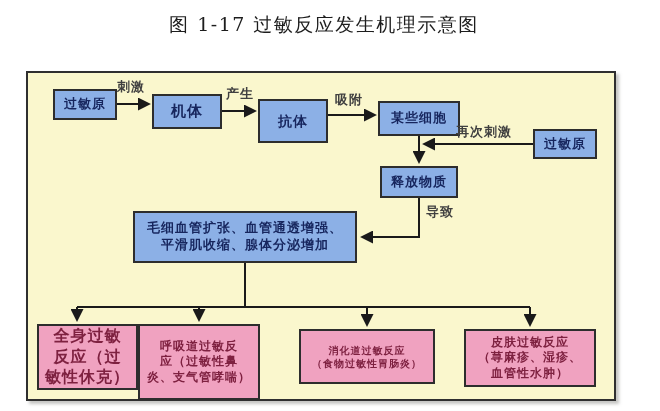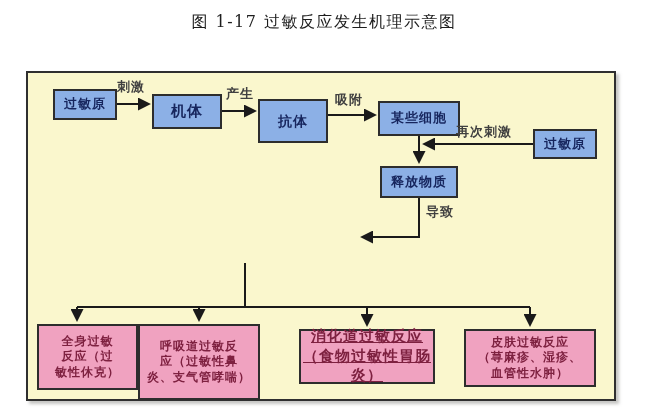--- a/index.html
+++ b/index.html
@@ -2,21 +2,21 @@
 <html><head>
 <meta charset="utf-8">
 <style>
   html,body{margin:0;padding:0;background:#ffffff;}
   .page{
     position:relative;width:660px;height:411px;background:#ffffff;
     overflow:hidden;font-family:"DejaVu Sans",sans-serif;
   }
   .figure-title{
     position:absolute;left:0;top:12px;width:648px;text-align:center;
-    font-family:"DejaVu Serif",serif;font-size:16px;color:#1d1d1d;letter-spacing:1.5px;
+    font-family:"DejaVu Serif",serif;font-size:19px;color:#1d1d1d;letter-spacing:1.5px;
   }
   .diagram{
     position:absolute;left:26px;top:71px;width:590px;height:330px;
     box-sizing:border-box;background:#FAF7CD;border:2px solid #2f2f2f;
     box-shadow:3px 3px 3px rgba(150,150,145,.55);
   }
   .connectors{position:absolute;left:0;top:0;width:586px;height:326px;}
   .node{
     position:absolute;box-sizing:border-box;display:flex;align-items:center;justify-content:center;
     text-align:center;font-weight:bold;border:2px solid #2d2d2d;
@@ -28,23 +28,23 @@
     position:absolute;font-weight:bold;font-size:13px;color:#404040;letter-spacing:1px;white-space:nowrap;
   }
   
   .n-allergen1{left:25px;top:16px;width:64px;height:31px;font-size:13px;}
   .n-body{left:124px;top:21px;width:70px;height:35px;font-size:15px;}
   .n-antibody{left:230px;top:26px;width:70px;height:44px;font-size:14px;}
   .n-cells{left:350px;top:28px;width:82px;height:35px;font-size:13px;}
   .n-allergen2{left:505px;top:56px;width:64px;height:30px;font-size:13px;}
   .n-release{left:352px;top:93px;width:78px;height:32px;font-size:13px;}
   .n-effects{left:105px;top:138px;width:224px;height:52px;font-size:13px;}
-  .n-out1{left:9px;top:251px;width:101px;height:66px;font-size:12px;}
+  .n-out1{left:9px;top:251px;width:101px;height:66px;font-size:16px;}
   .n-out2{left:110px;top:251px;width:122px;height:76px;font-size:12px;}
-  .n-out3{left:271px;top:256px;width:136px;height:55px;font-size:15px;text-decoration:underline;}
+  .n-out3{left:271px;top:256px;width:136px;height:55px;font-size:10px;}
   .n-out4{left:436px;top:256px;width:132px;height:58px;font-size:12px;}
   
   .l-stimulate{left:89px;top:5px;}
   .l-produce{left:198px;top:12px;}
   .l-adsorb{left:307px;top:18px;}
   .l-restimulate{left:428px;top:50px;}
   .l-cause{left:398px;top:130px;}
 </style>
 </head>
 <body>
@@ -76,20 +76,22 @@
         <path d="M502,234 L502,252" marker-end="url(#ah)"></path>
       </g>
     </svg>
 
     <div class="node blue n-allergen1">过敏原</div>
     <div class="node blue n-body">机体</div>
     <div class="node blue n-antibody">抗体</div>
     <div class="node blue n-cells">某些细胞</div>
     <div class="node blue n-allergen2">过敏原</div>
     <div class="node blue n-release">释放物质</div>
+    <div class="node blue n-effects">毛细血管扩张、血管通透增强、
+平滑肌收缩、腺体分泌增加</div>
 
     <div class="node pink n-out1">全身过敏
 反应（过
 敏性休克）</div>
     <div class="node pink n-out2">呼吸道过敏反
 应（过敏性鼻
 炎、支气管哮喘）</div>
     <div class="node pink n-out3">消化道过敏反应
 （食物过敏性胃肠炎）</div>
     <div class="node pink n-out4">皮肤过敏反应

